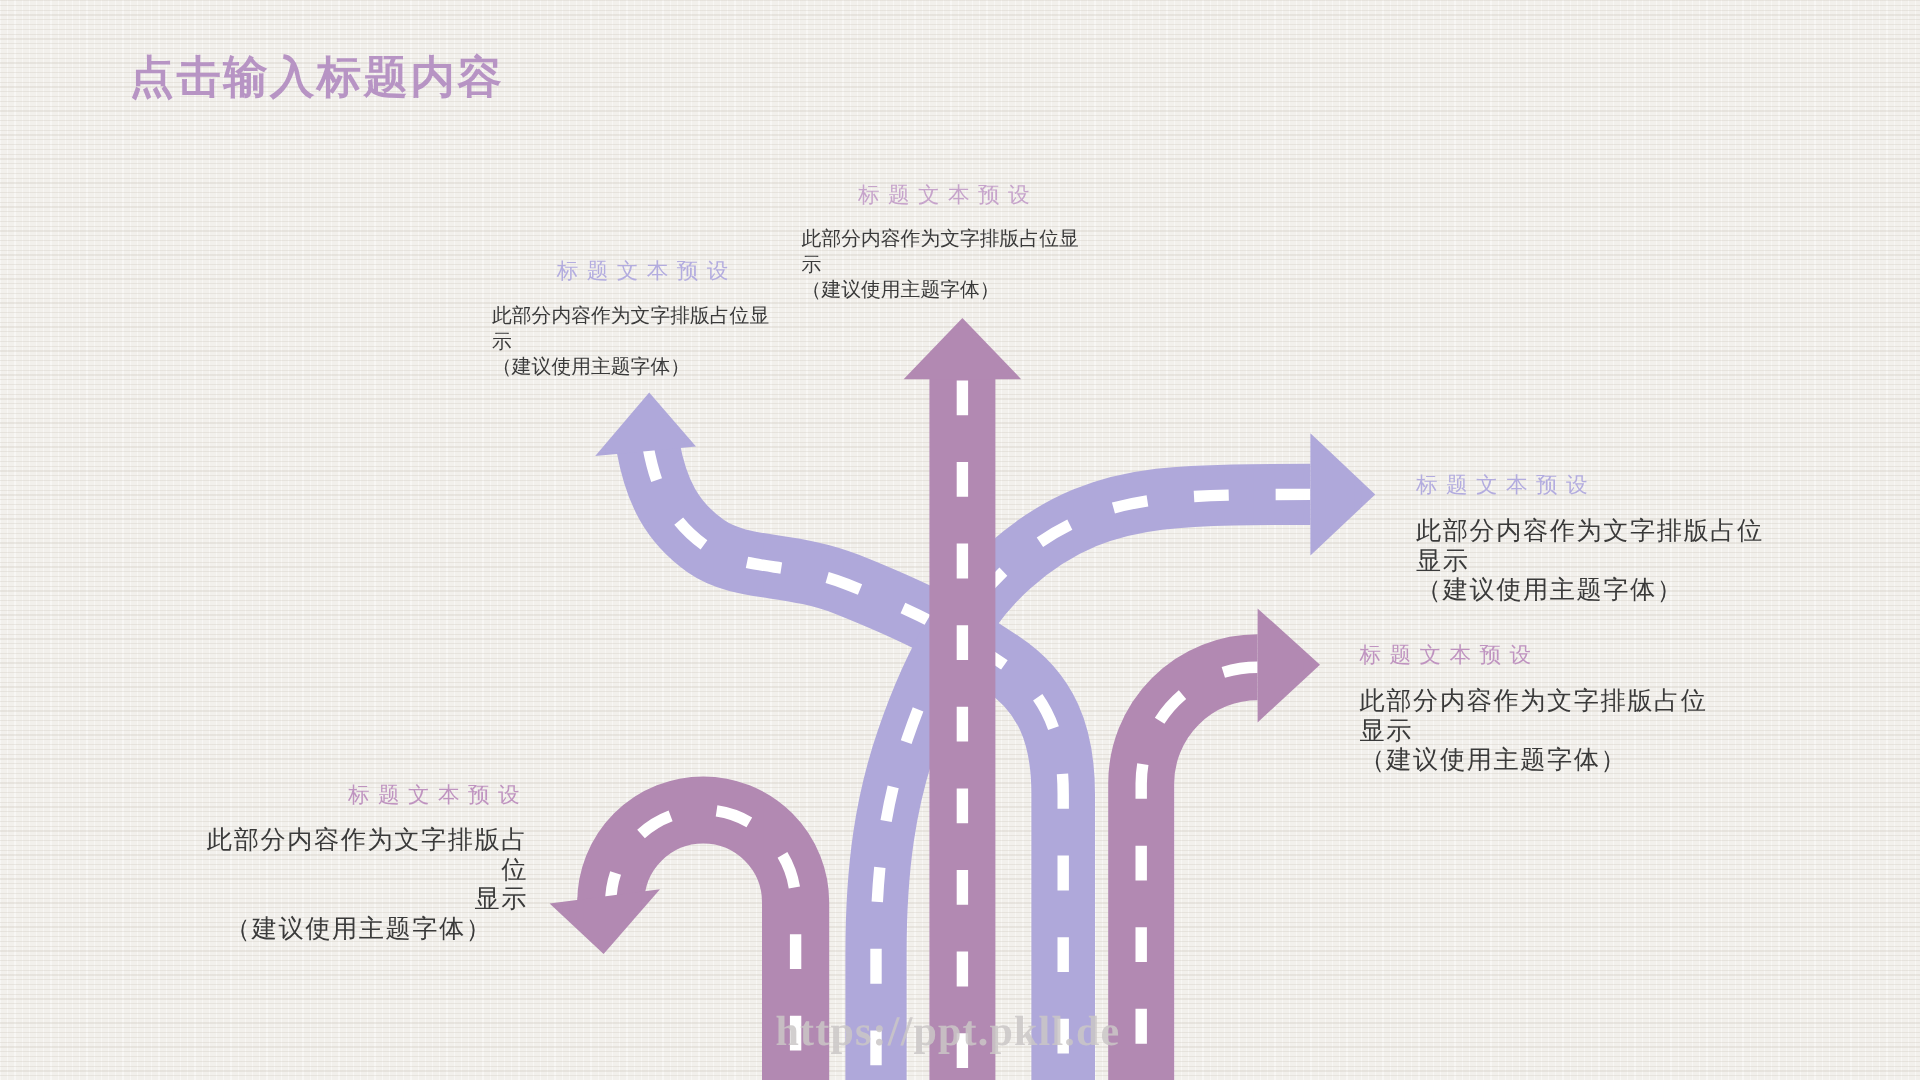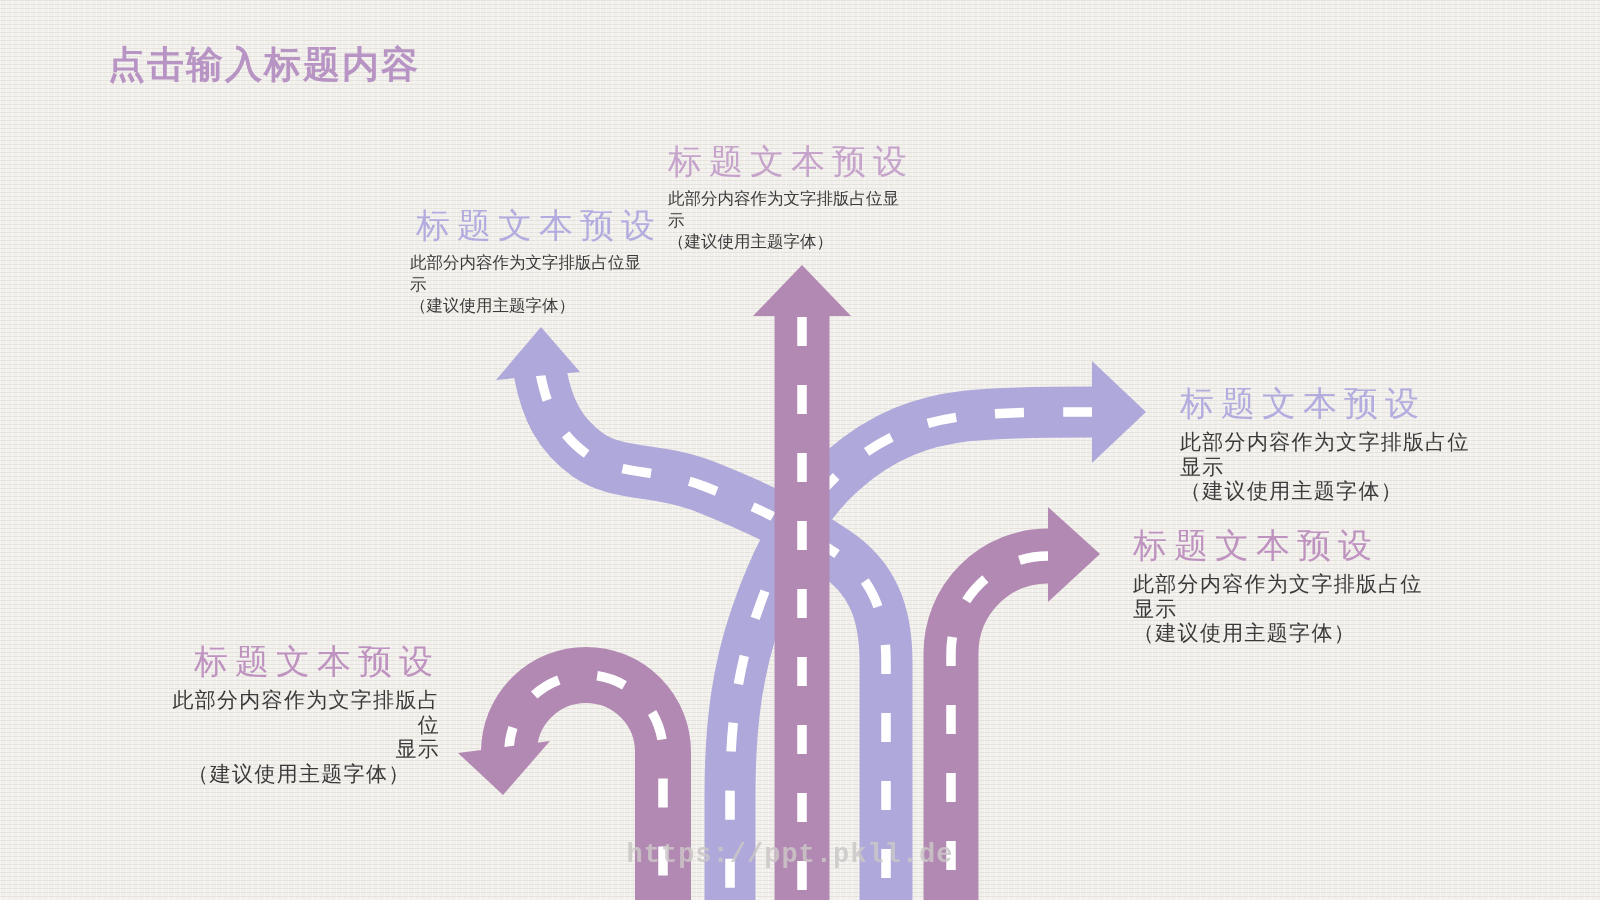--- a/index.html
+++ b/index.html
@@ -14,36 +14,36 @@
   .title{
     position:absolute;left:108px;top:40px;margin:0;
     font-family:"Liberation Sans","DejaVu Sans",sans-serif;
     font-weight:bold;font-size:37px;letter-spacing:2px;white-space:nowrap;
   }
   .roads{position:absolute;left:0;top:0;width:1600px;height:900px;}
   .road{fill:none;stroke-linecap:butt;}
   .dash{fill:none;stroke-width:9.5;stroke-dasharray:29 39;stroke-linecap:butt;}
   .block{position:absolute;}
   .block .heading{
-    font-size:34px;letter-spacing:7px;line-height:32px;
+    font-size:18px;letter-spacing:7px;line-height:32px;
     margin-bottom:10px;white-space:nowrap;
   }
   .b0 .heading,.b1 .heading{text-align:center;}
   .b0,.b1{font-size:16.5px;line-height:21.5px;}
   .b2,.b3,.b4{font-size:21px;line-height:24.5px;letter-spacing:1.3px;}
   .b0{left:668px;top:146px;width:244px;}
   .b1{left:410px;top:210px;width:258px;}
   .b2{left:1180px;top:388px;width:300px;}
   .b3{left:1133px;top:530px;width:300px;}
   .b4{left:158px;top:646px;width:282px;text-align:right;}
   .b4 .l3{text-align:center;}
   .watermark{
     position:absolute;left:500px;top:840px;width:580px;text-align:center;
-    font-family:Liberation Mono, monospace;
-    font-weight:bold;font-size:27px;letter-spacing:1px;opacity:.85;white-space:nowrap;
+    font-family:Liberation Serif, serif;
+    font-weight:bold;font-size:35px;letter-spacing:1px;opacity:.85;white-space:nowrap;
   }
 </style>
 </head>
 <body>
 
 <div class="slide">
 
   <h1 class="title" style="color: rgb(183, 148, 196);">点击输入标题内容</h1>
 
   <svg class="roads" viewBox="0 0 1600 900">

